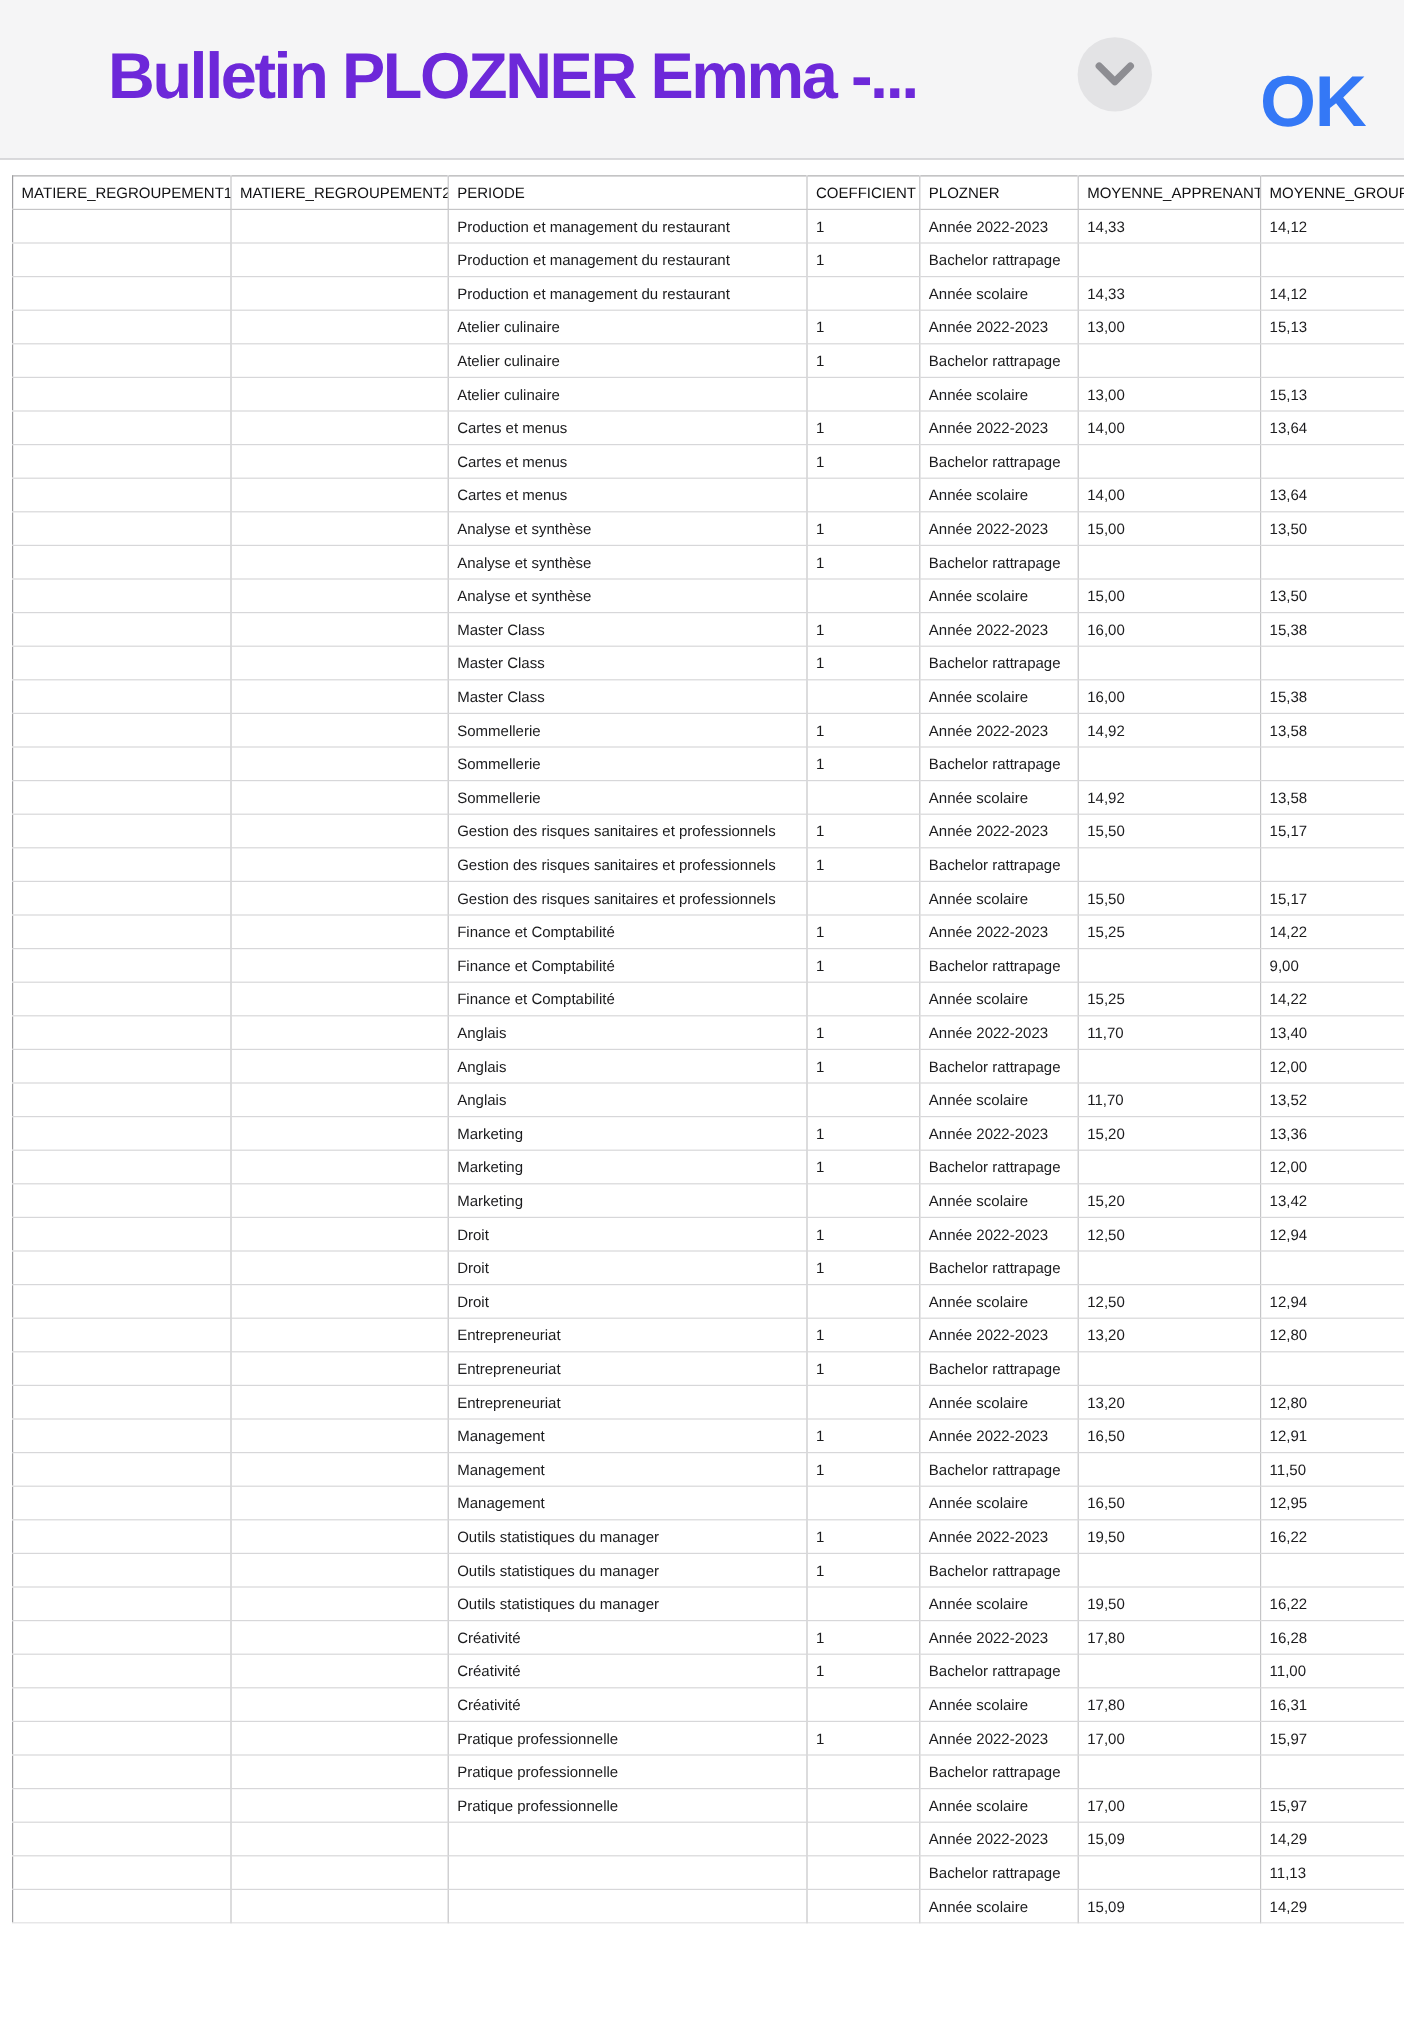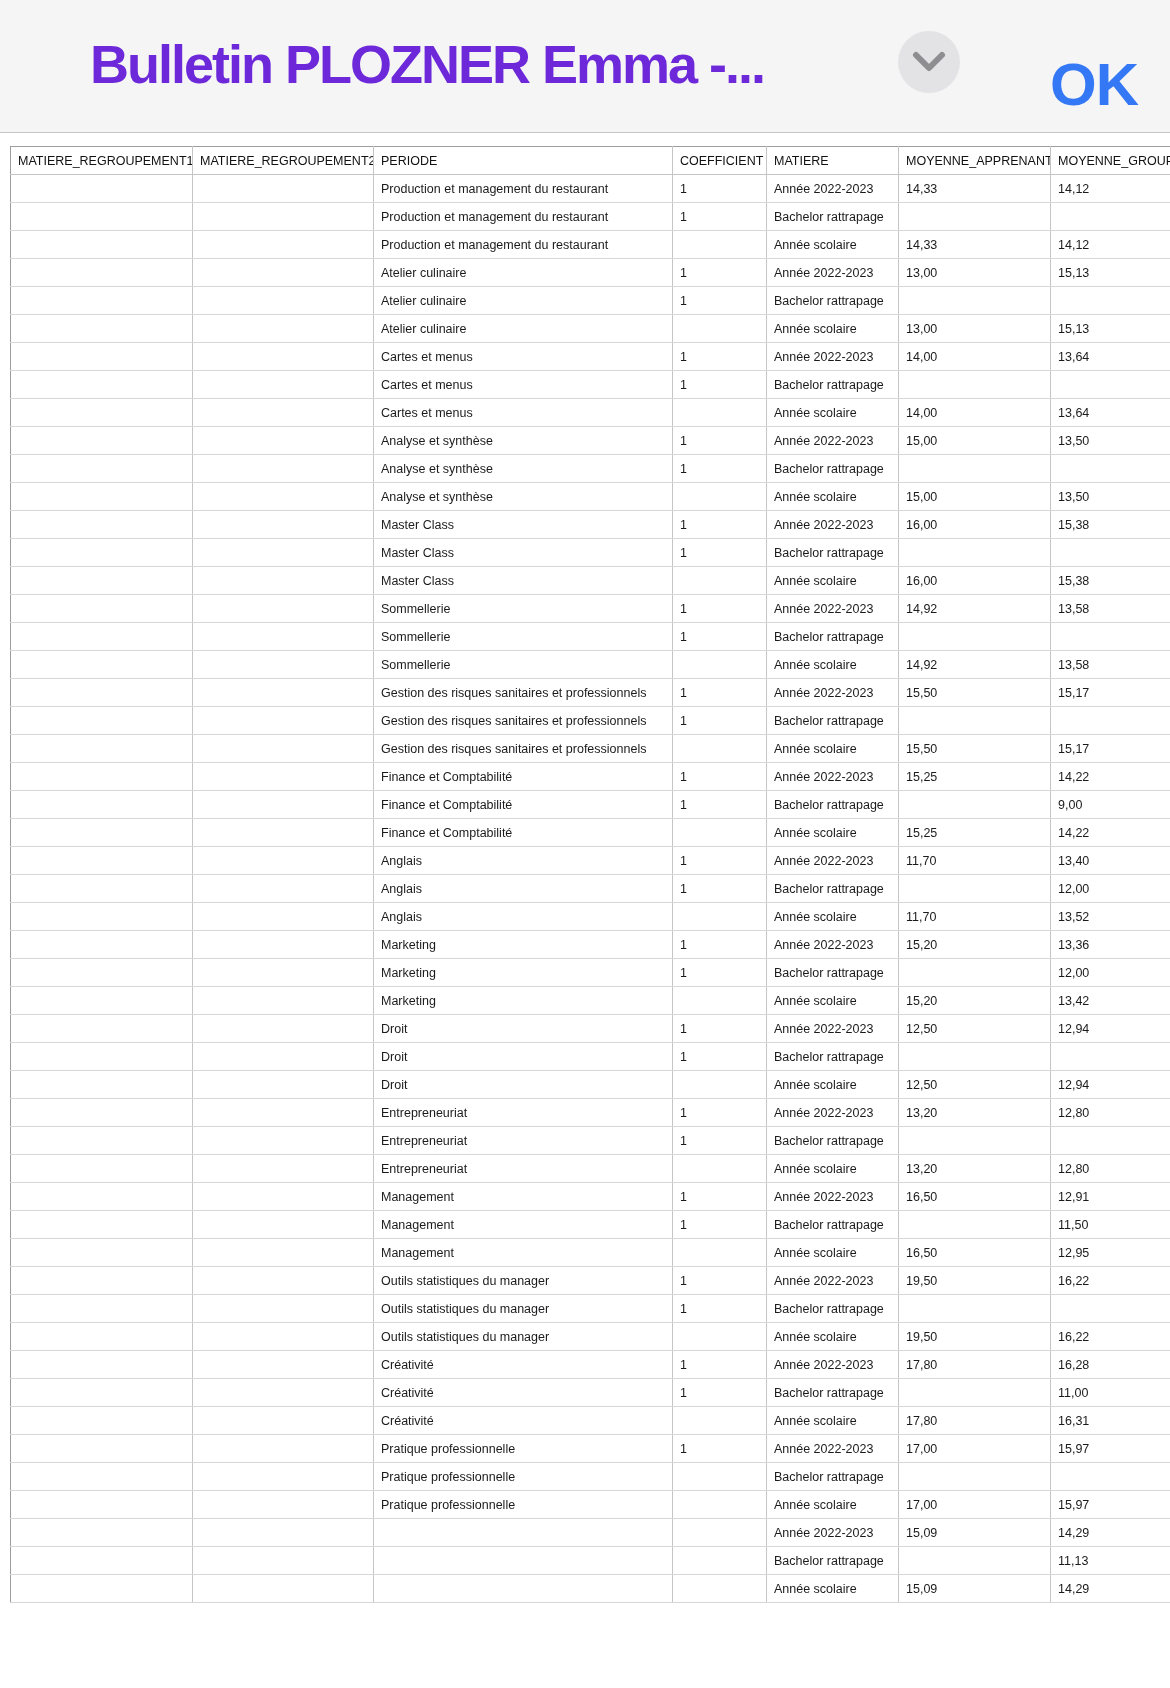--- a/index.html
+++ b/index.html
@@ -116,21 +116,21 @@
         <col>
         <col>
         <col>
       </colgroup>
     <thead>
       <tr>
         <th>MATIERE_REGROUPEMENT1</th>
         <th>MATIERE_REGROUPEMENT2</th>
         <th>PERIODE</th>
         <th>COEFFICIENT</th>
-        <th>MATIERE</th>
+        <th>PLOZNER</th>
         <th>MOYENNE_APPRENANT</th>
         <th>MOYENNE_GROUPE</th>
       </tr>
     </thead>
     <tbody>
         <tr>
           <td></td>
           <td></td>
           <td>Production et management du restaurant</td>
           <td>1</td>

